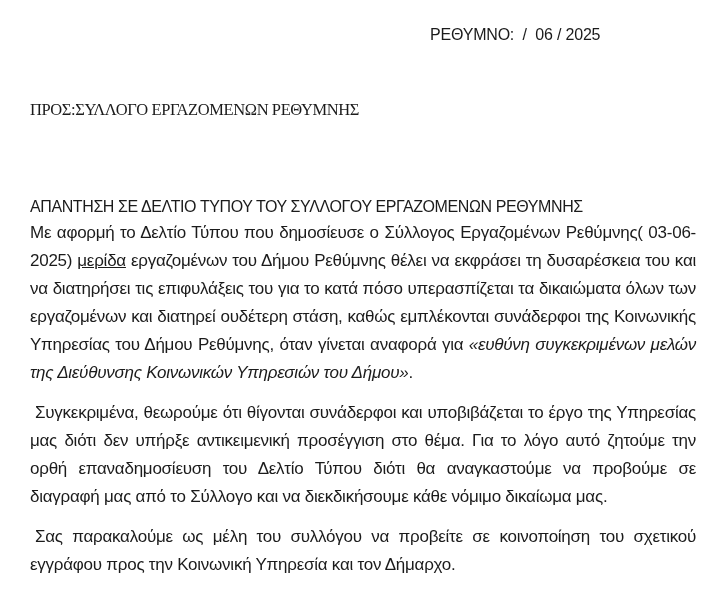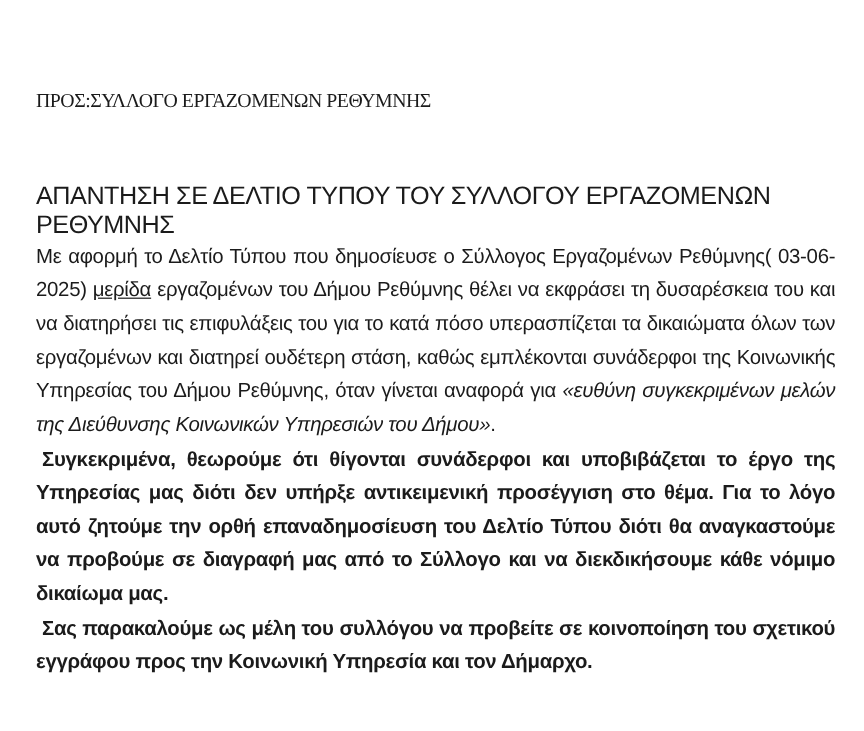--- a/index.html
+++ b/index.html
@@ -26,42 +26,43 @@
     letter-spacing: -0.2px;
   }
   .recipient {
     font-size: 16.5px;
     line-height: 24px;
     letter-spacing: -0.4px;
     margin-top: 50px;
     font-family: Liberation Serif, serif;
   }
   .doc-title {
-    font-size: 21px;
+    font-size: 16px;
     line-height: 24px;
     letter-spacing: -0.4px;
-    margin-top: 56px;
+    margin-top: 73px;
   }
   .para {
     font-size: 17px;
     line-height: 28px;
     letter-spacing: -0.25px;
     text-align: justify;
     margin: 0;
   }
   .para-1 { }
-  .para-2, .para-3 { margin-top: 1px; text-indent: 5px; font-weight: bold; }
+  .para-2, .para-3 { margin-top: 12px; text-indent: 5px; }
   .u { text-decoration: underline; }
   .i { font-style: italic; }
 </style>
 </head>
 <body>
 
 <div class="page">
 
+  <div class="date-line">ΡΕΘΥΜΝΟ:  /  06 / 2025</div>
 
   <div class="recipient">ΠΡΟΣ:ΣΥΛΛΟΓΟ ΕΡΓΑΖΟΜΕΝΩΝ ΡΕΘΥΜΝΗΣ</div>
 
   <div class="doc-title">ΑΠΑΝΤΗΣΗ ΣΕ ΔΕΛΤΙΟ ΤΥΠΟΥ ΤΟΥ ΣΥΛΛΟΓΟΥ ΕΡΓΑΖΟΜΕΝΩΝ ΡΕΘΥΜΝΗΣ</div>
 
   <p class="para para-1"><span>Με αφορμή το Δελτίο Τύπου που δημοσίευσε ο Σύλλογος Εργαζομένων Ρεθύμνης( 03-06-2025) </span><span class="u">μερίδα</span><span> εργαζομένων του Δήμου Ρεθύμνης θέλει να εκφράσει τη δυσαρέσκεια του και να διατηρήσει τις επιφυλάξεις του για το κατά πόσο υπερασπίζεται τα δικαιώματα όλων των εργαζομένων και διατηρεί ουδέτερη στάση, καθώς εμπλέκονται συνάδερφοι της Κοινωνικής Υπηρεσίας του Δήμου Ρεθύμνης, όταν γίνεται αναφορά για </span><span class="i">«ευθύνη συγκεκριμένων μελών της Διεύθυνσης Κοινωνικών Υπηρεσιών του Δήμου»</span><span>.</span></p>
 
   <p class="para para-2">Συγκεκριμένα, θεωρούμε ότι θίγονται συνάδερφοι και υποβιβάζεται το έργο της Υπηρεσίας μας διότι δεν υπήρξε αντικειμενική προσέγγιση στο θέμα. Για το λόγο αυτό ζητούμε την ορθή επαναδημοσίευση του Δελτίο Τύπου διότι θα αναγκαστούμε να προβούμε σε διαγραφή μας από το Σύλλογο και να διεκδικήσουμε κάθε νόμιμο δικαίωμα μας.</p>
 
   <p class="para para-3">Σας παρακαλούμε ως μέλη του συλλόγου να προβείτε σε κοινοποίηση του σχετικού εγγράφου προς την Κοινωνική Υπηρεσία και τον Δήμαρχο.</p>

